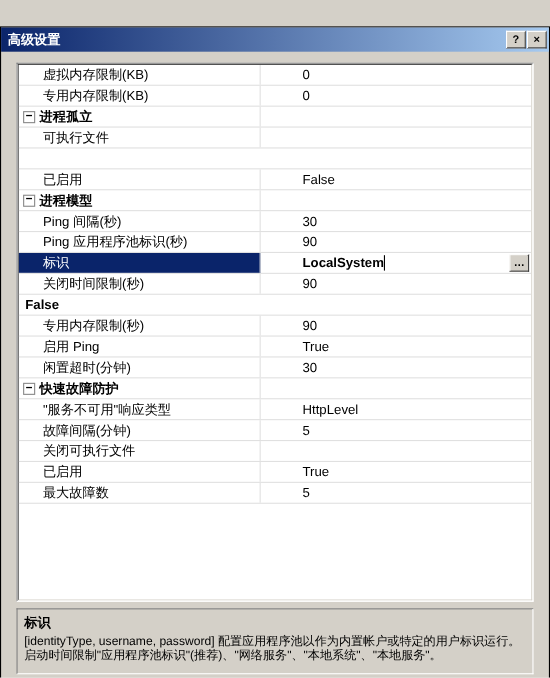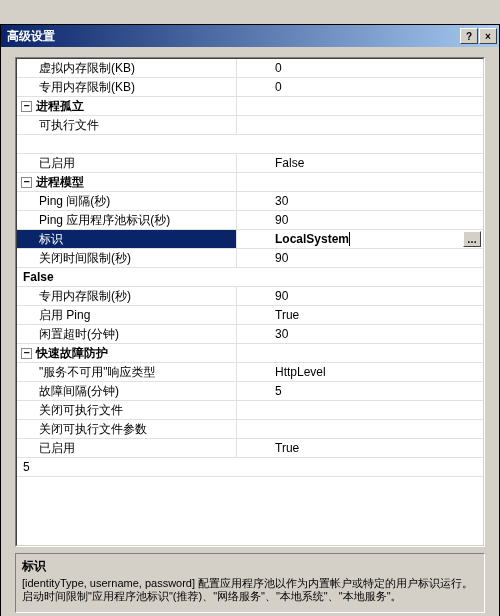--- a/index.html
+++ b/index.html
@@ -338,36 +338,31 @@
               <span class="indent"></span>
               <span>关闭可执行文件</span>
             </div>
             <div class="cell-value">
               <span></span>
             </div>
           </div>
           <div class="row">
             <div class="cell-label">
               <span class="indent"></span>
-              <span>关闭可执行文件参数</span>
-            </div>
-            <div class="cell-value">
-              <span></span>
-            </div>
-          </div>
-          <div class="row">
-            <div class="cell-label">
-              <span class="indent"></span>
               <span>已启用</span>
             </div>
             <div class="cell-value">
               <span>True</span>
             </div>
           </div>
           <div class="row">
+            <div class="cell-label">
+              <span class="indent"></span>
+              <span>最大故障数</span>
+            </div>
             <div class="cell-value">
               <span>5</span>
             </div>
           </div>
         </div>
     </div>
 
     <div class="desc-panel">
       <div class="desc-title">标识</div>
       <div class="desc-body">[identityType, username, password] 配置应用程序池以作为内置帐户或特定的用户标识运行。启动时间限制"应用程序池标识"(推荐)、"网络服务"、"本地系统"、"本地服务"。</div>

